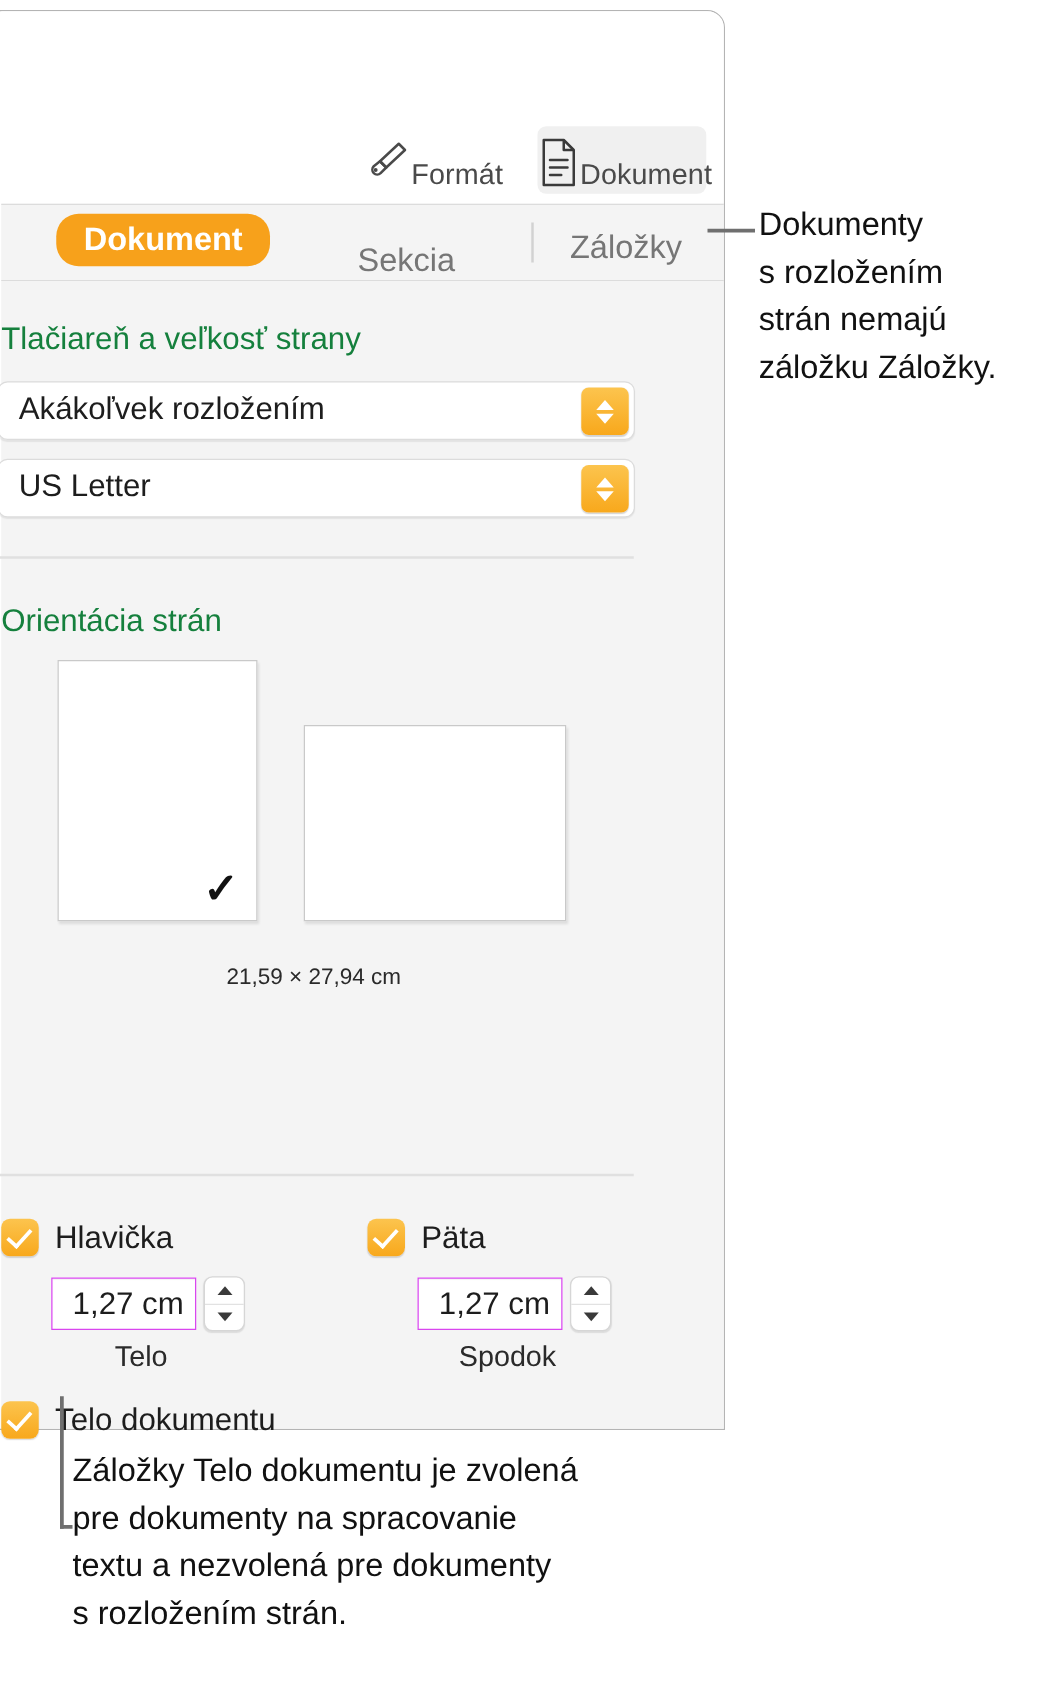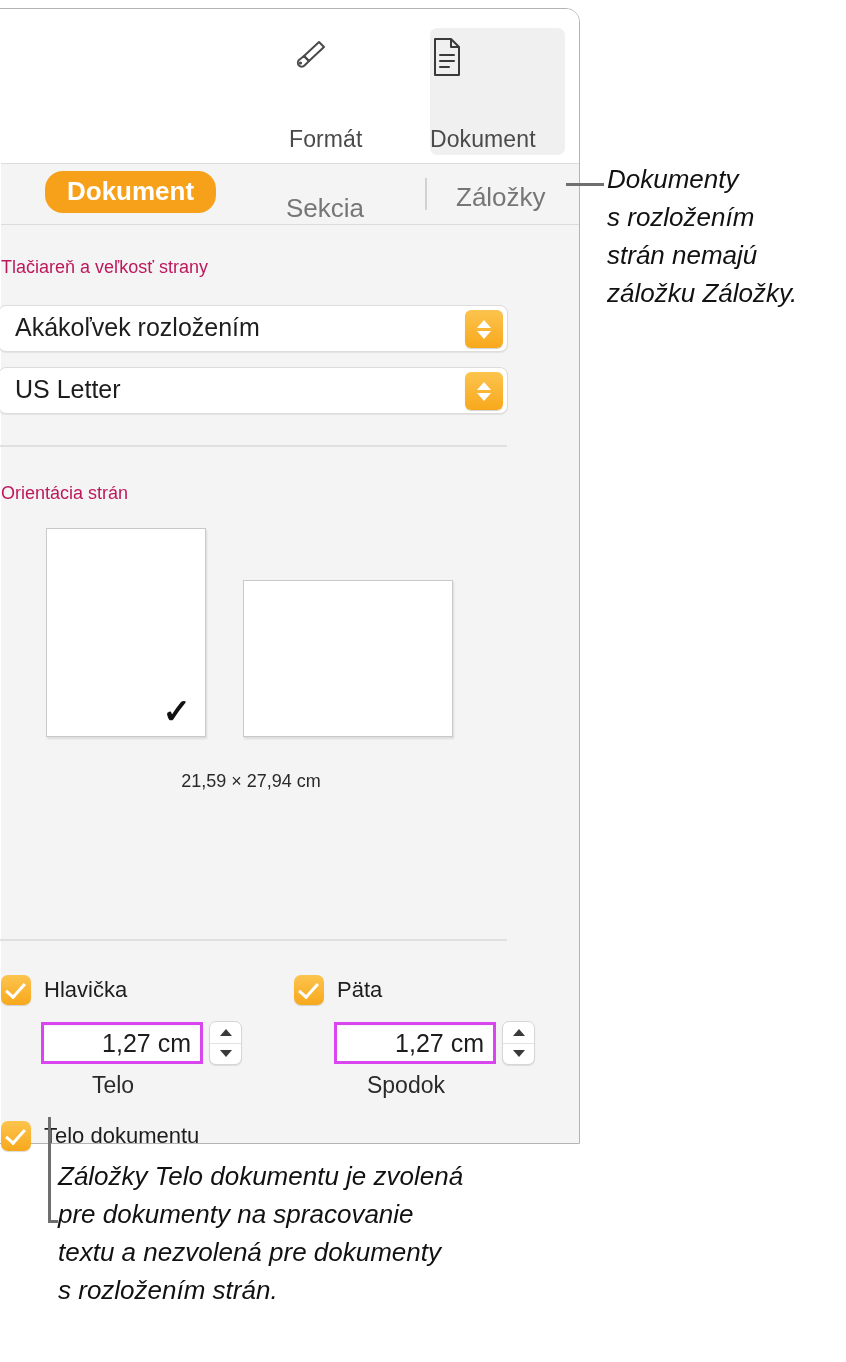--- a/index.html
+++ b/index.html
@@ -44,26 +44,25 @@
     position: absolute;
     right: 14px;
     bottom: 8px;
     display: flex;
     align-items: flex-end;
     gap: 6px;
   }
   .toolbar-item {
     width: 135px;
     display: flex;
-    flex-direction: column;
-    align-items: flex-start;
+    flex-direction: row;
+    align-items: flex-end;
     padding: 6px 0 2px 0;
     border-radius: 7px;
     box-sizing: border-box;
-    gap: 44px;
   }
   .toolbar-item.selected {
     background: #f0f0f0;
   }
   .toolbar-icon {
     height: 46px;
     display: flex;
     align-items: center;
     justify-content: center;
   }
@@ -118,22 +117,22 @@
     left: 40px;
     top: 216px;
     width: 578px;
     height: 918px;
     background: #f4f4f4;
     box-sizing: border-box;
   }
 
   .section-title {
     position: absolute;
-    font-size: 18px;
-    color: #be185d;
+    font-size: 25px;
+    color: #15803d;
   }
   #label-printer-size { left: 0px; top: 32px; }
   #label-orientation  { left: 0px; top: 258px; }
 
   
   .popup {
     position: absolute;
     left: -3px;
     width: 510px;
     height: 47px;
@@ -253,37 +252,37 @@
     position: absolute;
     left: 9px;
     top: 4px;
     width: 8px;
     height: 16px;
     border: solid #ffffff;
     border-width: 0 3.6px 3.6px 0;
     transform: rotate(42deg);
   }
   .check-label {
-    font-size: 22px;
+    font-size: 25px;
     color: #1d1d1d;
     white-space: nowrap;
   }
 
   .field-row {
     display: flex;
     align-items: center;
     margin-top: 16px;
     margin-left: 40px;
     gap: 6px;
   }
   .num-field {
-    width: 162px;
+    width: 116px;
     height: 42px;
     background: #ffffff;
-    border: 3px solid #d946ef;
+    border: 1px solid #d946ef;
     box-shadow: inset 0 1px 1px rgba(0,0,0,0.05);
     box-sizing: border-box;
     display: flex;
     align-items: center;
     justify-content: flex-end;
     padding-right: 9px;
     font-size: 25px;
     color: #1d1d1d;
   }
   .num-stepper {
@@ -327,21 +326,20 @@
     top: 896px;
   }
 
   
   .callout-text {
     position: absolute;
     font-size: 26px;
     line-height: 38px;
     color: #111111;
     white-space: pre;
-    font-style: italic;
   }
   #callout-top-text { left: 607px; top: 160px; }
   #callout-top-line {
     position: absolute;
     left: 566px;
     top: 183px;
     width: 38px;
     height: 3px;
     background: #6f6f6f;
   }

